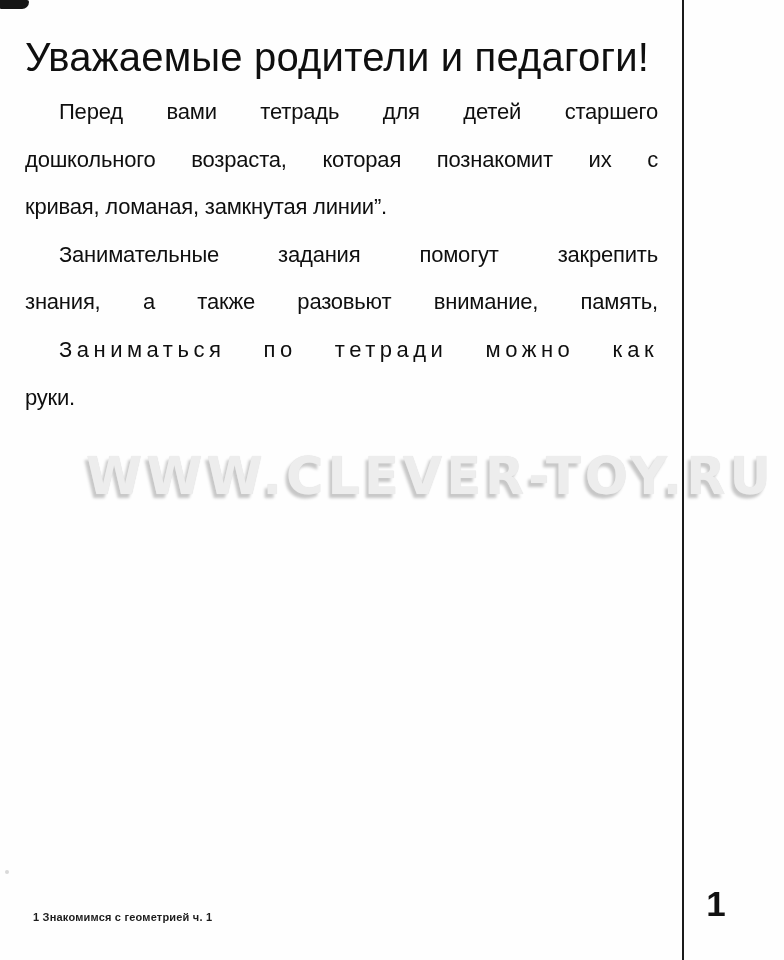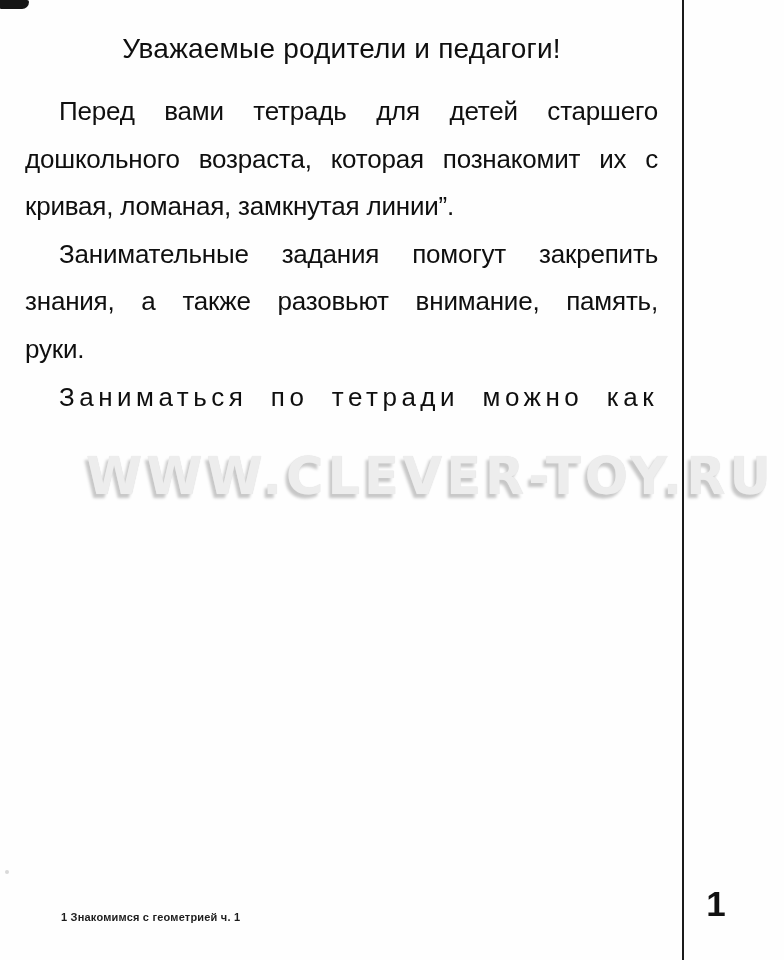--- a/index.html
+++ b/index.html
@@ -29,42 +29,41 @@
     position: absolute;
     left: 5px; top: 870px;
     width: 4px; height: 4px;
     background: #d9d9d9;
     border-radius: 50%;
   }
 
   
   .title {
     position: absolute;
-    left: 25px; top: 25px;
+    left: 25px; top: 33px;
     width: 633px;
     height: 48px;
     line-height: 48px;
-    font-size: 28px;
-    text-align: center;
+    font-size: 40px;
     letter-spacing: 0.2px;
     white-space: nowrap;
     z-index: 2;
   }
 
   
   .body-text {
     position: absolute;
     left: 25px; top: 88px;
     width: 633px;
     z-index: 2;
   }
   .bline {
     height: 47.6px;
     line-height: 47.6px;
-    font-size: 26px;
+    font-size: 22px;
     letter-spacing: -0.2px;
     text-align: left;
     white-space: normal;
   }
   .bline.fill {
     text-align: justify;
     text-align-last: justify;
   }
   .bline.indent {
     text-indent: 34px;
@@ -100,21 +99,20 @@
 
   
   .imprint {
     position: absolute;
     left: 33px; top: 911px;
     font-size: 11px;
     font-weight: 700;
     letter-spacing: 0.2px;
     color: #1c1c1c;
     z-index: 2;
-    margin-left: 28px;
   }
   .page-number {
     position: absolute;
     left: 694px; top: 883px;
     width: 44px;
     height: 42px;
     line-height: 42px;
     text-align: center;
     font-size: 35px;
     font-weight: bold;
@@ -131,22 +129,22 @@
   <div class="speck"></div>
 
   <div class="title">Уважаемые родители и педагоги!</div>
 
   <div class="body-text">
     <div class="bline fill indent">Перед вами тетрадь для детей старшего</div>
     <div class="bline fill">дошкольного возраста, которая познакомит их с</div>
     <div class="bline">кривая, ломаная, замкнутая линии”.</div>
     <div class="bline fill indent">Занимательные задания помогут закрепить</div>
     <div class="bline fill">знания, а также разовьют внимание, память,</div>
+    <div class="bline fill indent ls">Заниматься по тетради можно как</div>
     <div class="bline">руки.</div>
-    <div class="bline fill indent ls">Заниматься по тетради можно как</div>
   </div>
 
   <div class="watermark">WWW.CLEVER-TOY.RU</div>
 
   <div class="vrule"></div>
 
   <div class="imprint">1 Знакомимся с геометрией ч. 1</div>
   <div class="page-number">1</div>
 
 </div>

